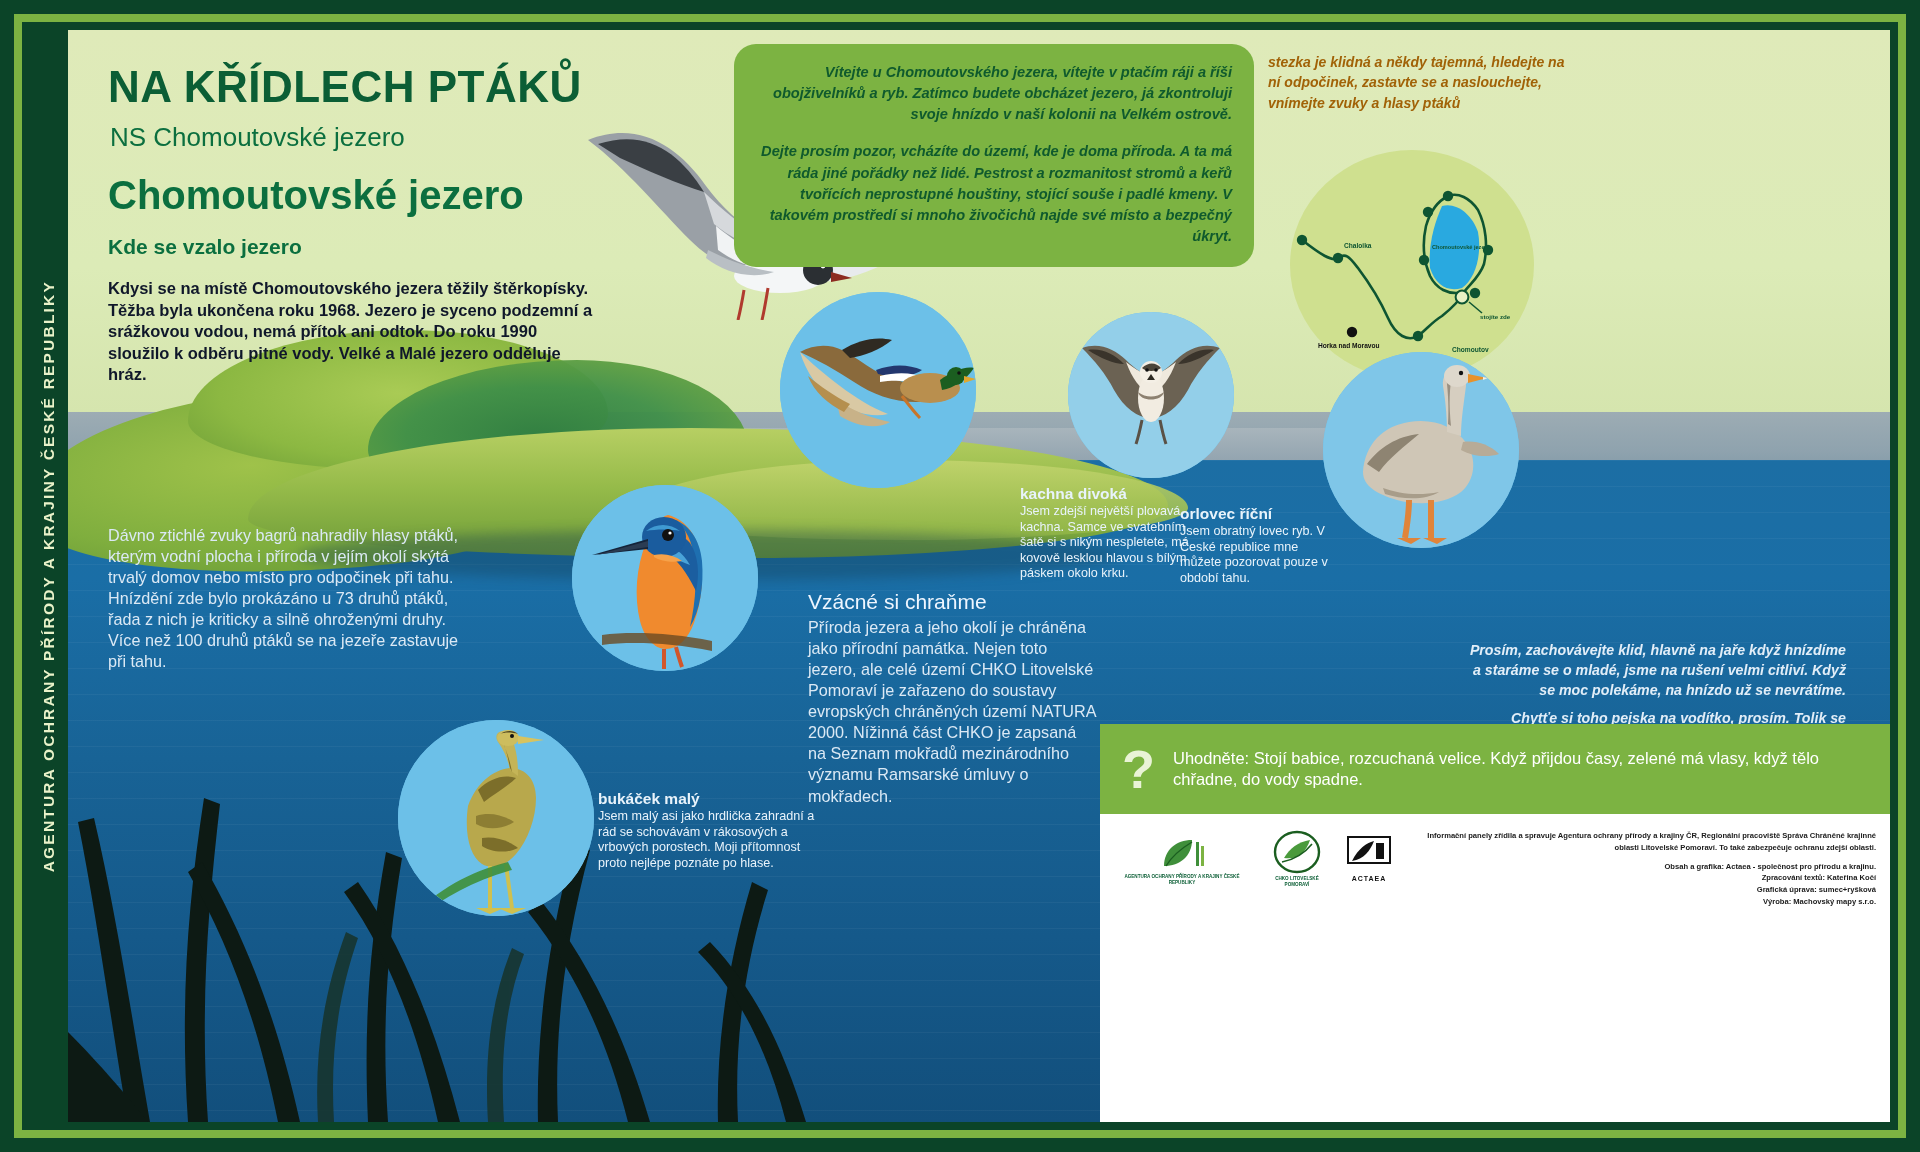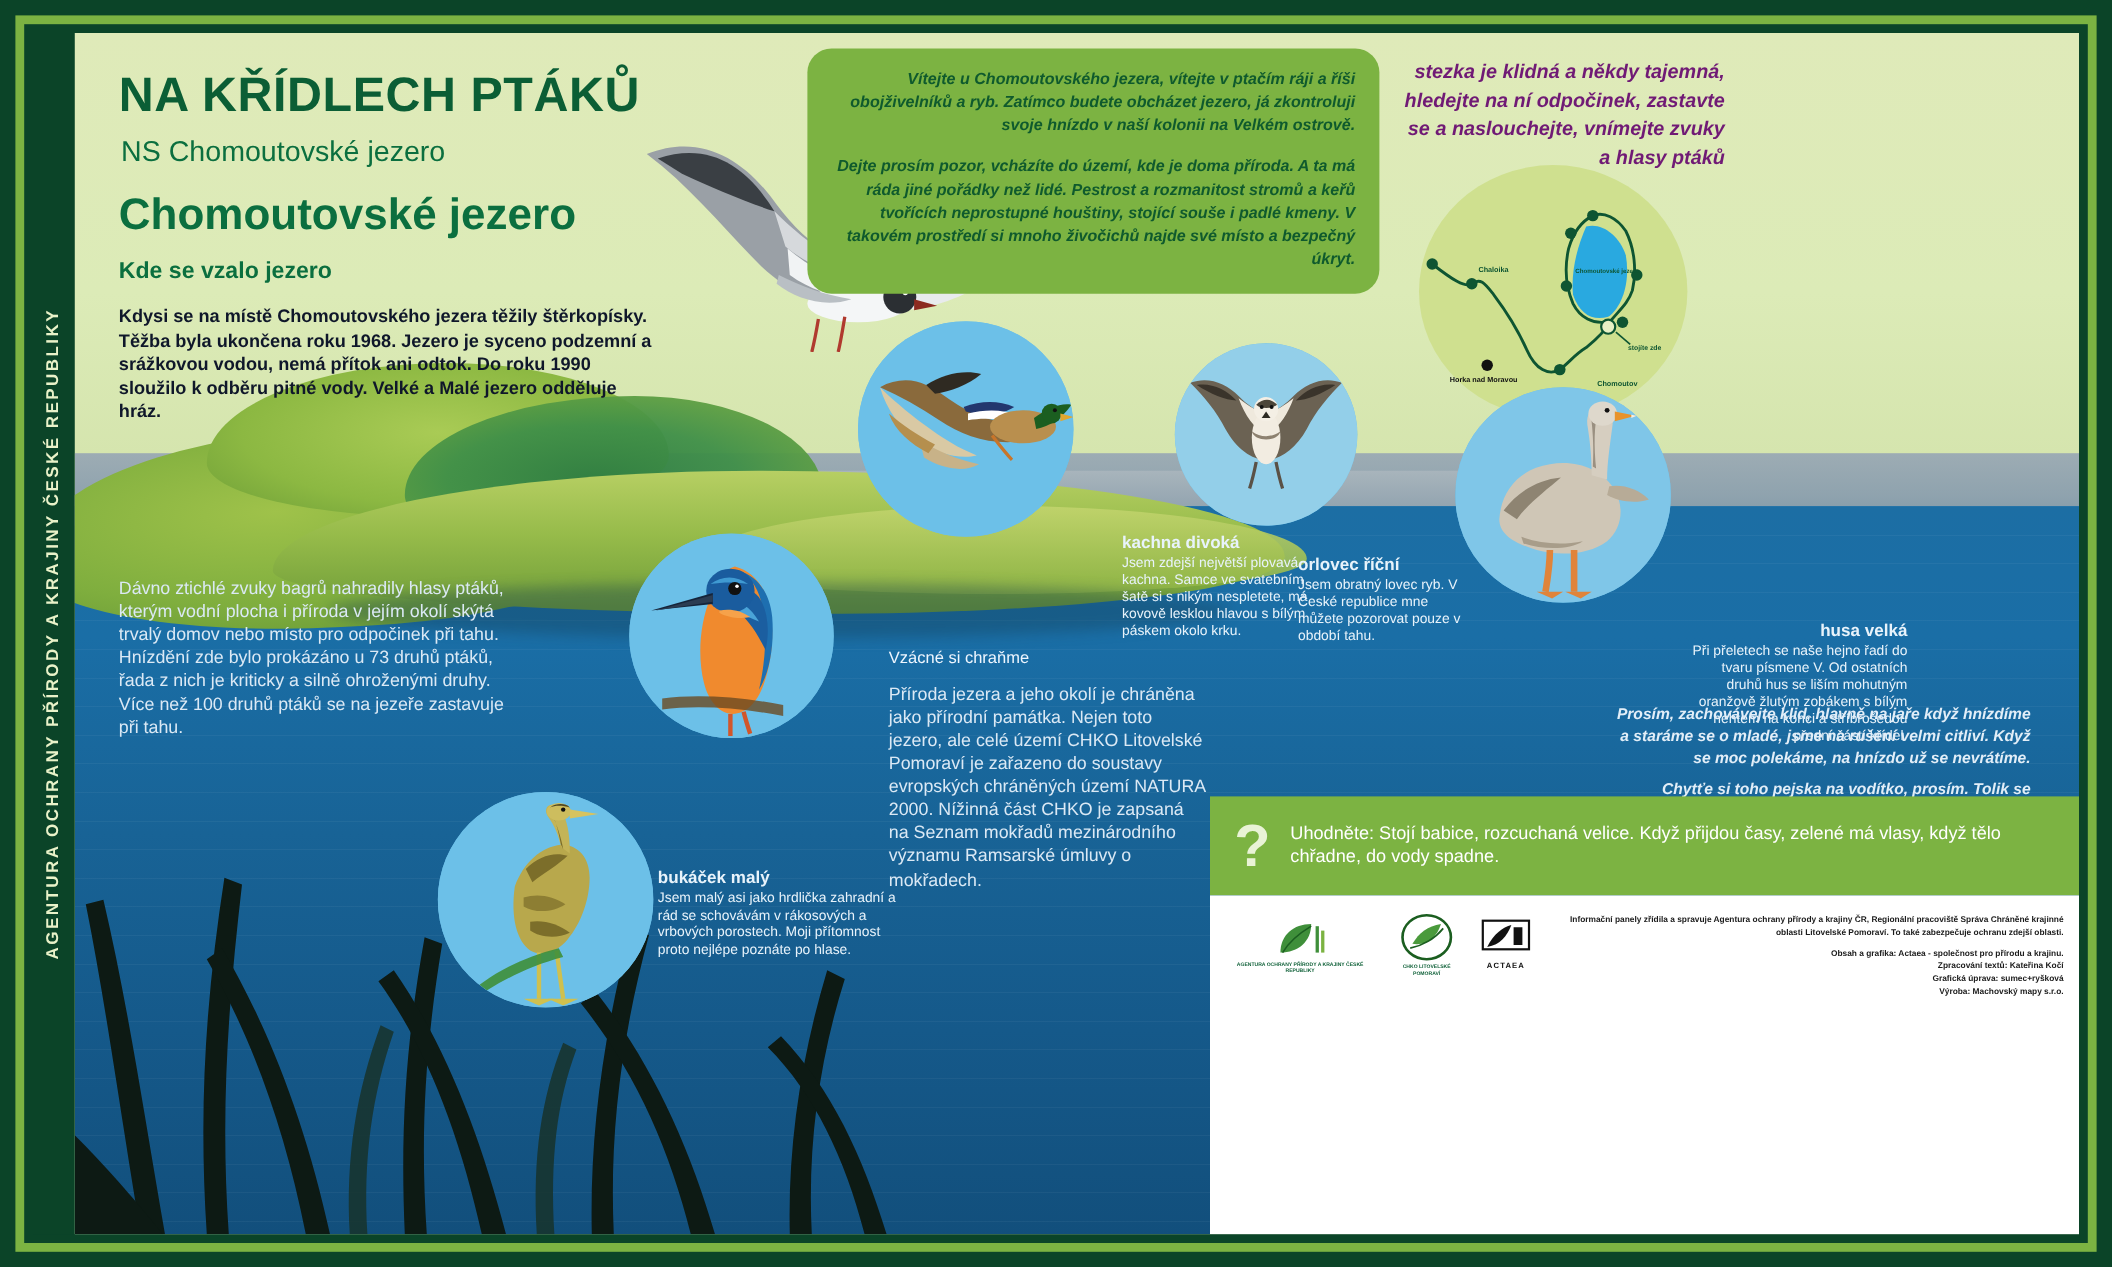--- a/index.html
+++ b/index.html
@@ -67,36 +67,36 @@
   .sec-kde p{margin:0;font-size:16.5px;line-height:1.31;font-weight:700;color:#0f172a;}
 
   
   .callout{position:absolute;left:666px;top:14px;width:520px;
     background:#7cb342;border-radius:22px;padding:18px 22px 20px 22px;box-sizing:border-box;}
   .callout p{margin:0;font-size:14.6px;line-height:1.45;font-weight:700;font-style:italic;
     color:#0f5a2d;text-align:right;}
   .callout p+p{margin-top:16px;}
 
   
-  .tr-note{position:absolute;left:1200px;top:22px;width:300px;text-align:right;
-    font-size:18px;line-height:1.45;font-weight:700;font-style:italic;color:#701a75;}
+  .tr-note{position:absolute;left:1200px;top:22px;width:300px;
+    font-size:14px;line-height:1.45;font-weight:700;font-style:italic;color:#a16207;}
 
   
   .mapwrap{position:absolute;left:1198px;top:120px;width:296px;height:230px;}
   .mapcircle{position:absolute;left:24px;top:0;width:244px;height:230px;border-radius:50%;
      background:#cfe08f;}
 
   
   .sec-ptaci{position:absolute;left:40px;top:495px;width:370px;}
   .sec-ptaci h4{margin:0 0 2px 0;font-size:21px;font-weight:400;color:#eef6ff;}
   .sec-ptaci p{margin:0;font-size:16.2px;line-height:1.30;color:#dbe9f5;}
 
   
   .sec-vzacne{position:absolute;left:740px;top:560px;width:290px;}
-  .sec-vzacne h4{margin:0 0 14px 0;font-size:15px;font-weight:400;color:#eef6ff;}
+  .sec-vzacne h4{margin:0 0 3px 0;font-size:21px;font-weight:400;color:#eef6ff;}
   .sec-vzacne p{margin:0;font-size:16.2px;line-height:1.30;color:#dbe9f5;}
 
   
   .medal{position:absolute;border-radius:50%;overflow:hidden;background:#6cc0e8;}
   .cap{position:absolute;color:#e8f3fb;}
   .cap .nm{font-size:15.5px;font-weight:700;margin-bottom:1px;display:block;}
   .cap .ds{font-size:12.6px;line-height:1.24;display:block;}
 
   
   .rnote{position:absolute;right:44px;width:380px;text-align:right;color:#e2eef8;
@@ -277,24 +277,20 @@
         <path d="M125 72 C 126 56 125 42 124 32 C 123 24 126 20 130 20 C 126 34 126 54 128 74 Z" fill="#9a9081"></path>
         <ellipse cx="134" cy="24" rx="13" ry="11" fill="#ded8cc"></ellipse>
         <circle cx="138" cy="21" r="2.2" fill="#111"></circle>
         <path d="M145 22 L 164 26 L 145 31 Z" fill="#e8922a"></path>
         <path d="M160 25 L 165 26 L 160 28 Z" fill="#f5efe2"></path>
         <path d="M140 90 C 152 88 166 92 176 102 C 164 106 148 104 138 98 Z" fill="#b7ab97"></path>
         <path d="M86 148 C 86 162 84 174 82 186 M108 148 C 108 162 108 174 108 186" stroke="#e0843a" stroke-width="6" fill="none"></path>
         <path d="M74 186 L 98 186 L 88 192 Z" fill="#e0843a"></path>
         <path d="M100 186 L 124 186 L 114 192 Z" fill="#e0843a"></path>
       </svg>
-    </div>
-    <div class="cap" style="left:1470px;top:535px;width:196px;text-align:right;">
-      <span class="nm">husa velká</span>
-      <span class="ds">Při přeletech se naše hejno řadí do tvaru písmene V. Od ostatních druhů hus se liším mohutným oranžově žlutým zobákem s bílým nehtem na konci a stříbrošedou přední částí křídel.</span>
     </div>
 
     <div class="medal" style="left:504px;top:455px;width:186px;height:186px;">
       <svg viewBox="0 0 186 186" style="width:100%;height:100%;">
         <rect width="186" height="186" fill="#6cc0e8"></rect>
         <path d="M96 30 C 112 34 124 48 128 68 C 132 90 130 116 122 138 C 116 154 106 164 94 164 C 82 164 72 152 68 136 C 62 112 64 82 74 58 C 80 42 88 32 96 30 Z" fill="#f08a2e"></path>
         <path d="M100 34 C 116 38 128 54 130 76 C 132 100 128 126 118 142 C 124 116 126 86 120 62 C 116 46 108 38 100 34 Z" fill="#1e6fb0"></path>
         <path d="M78 52 C 92 44 108 46 118 58 C 126 70 128 88 124 106 C 118 94 110 80 98 70 C 90 62 82 56 78 52 Z" fill="#1b5ea0"></path>
         <path d="M84 60 C 98 58 110 66 118 80 C 108 76 94 70 84 66 Z" fill="#4aa3d8"></path>
         <ellipse cx="92" cy="52" rx="22" ry="20" fill="#1a5c9e"></ellipse>

